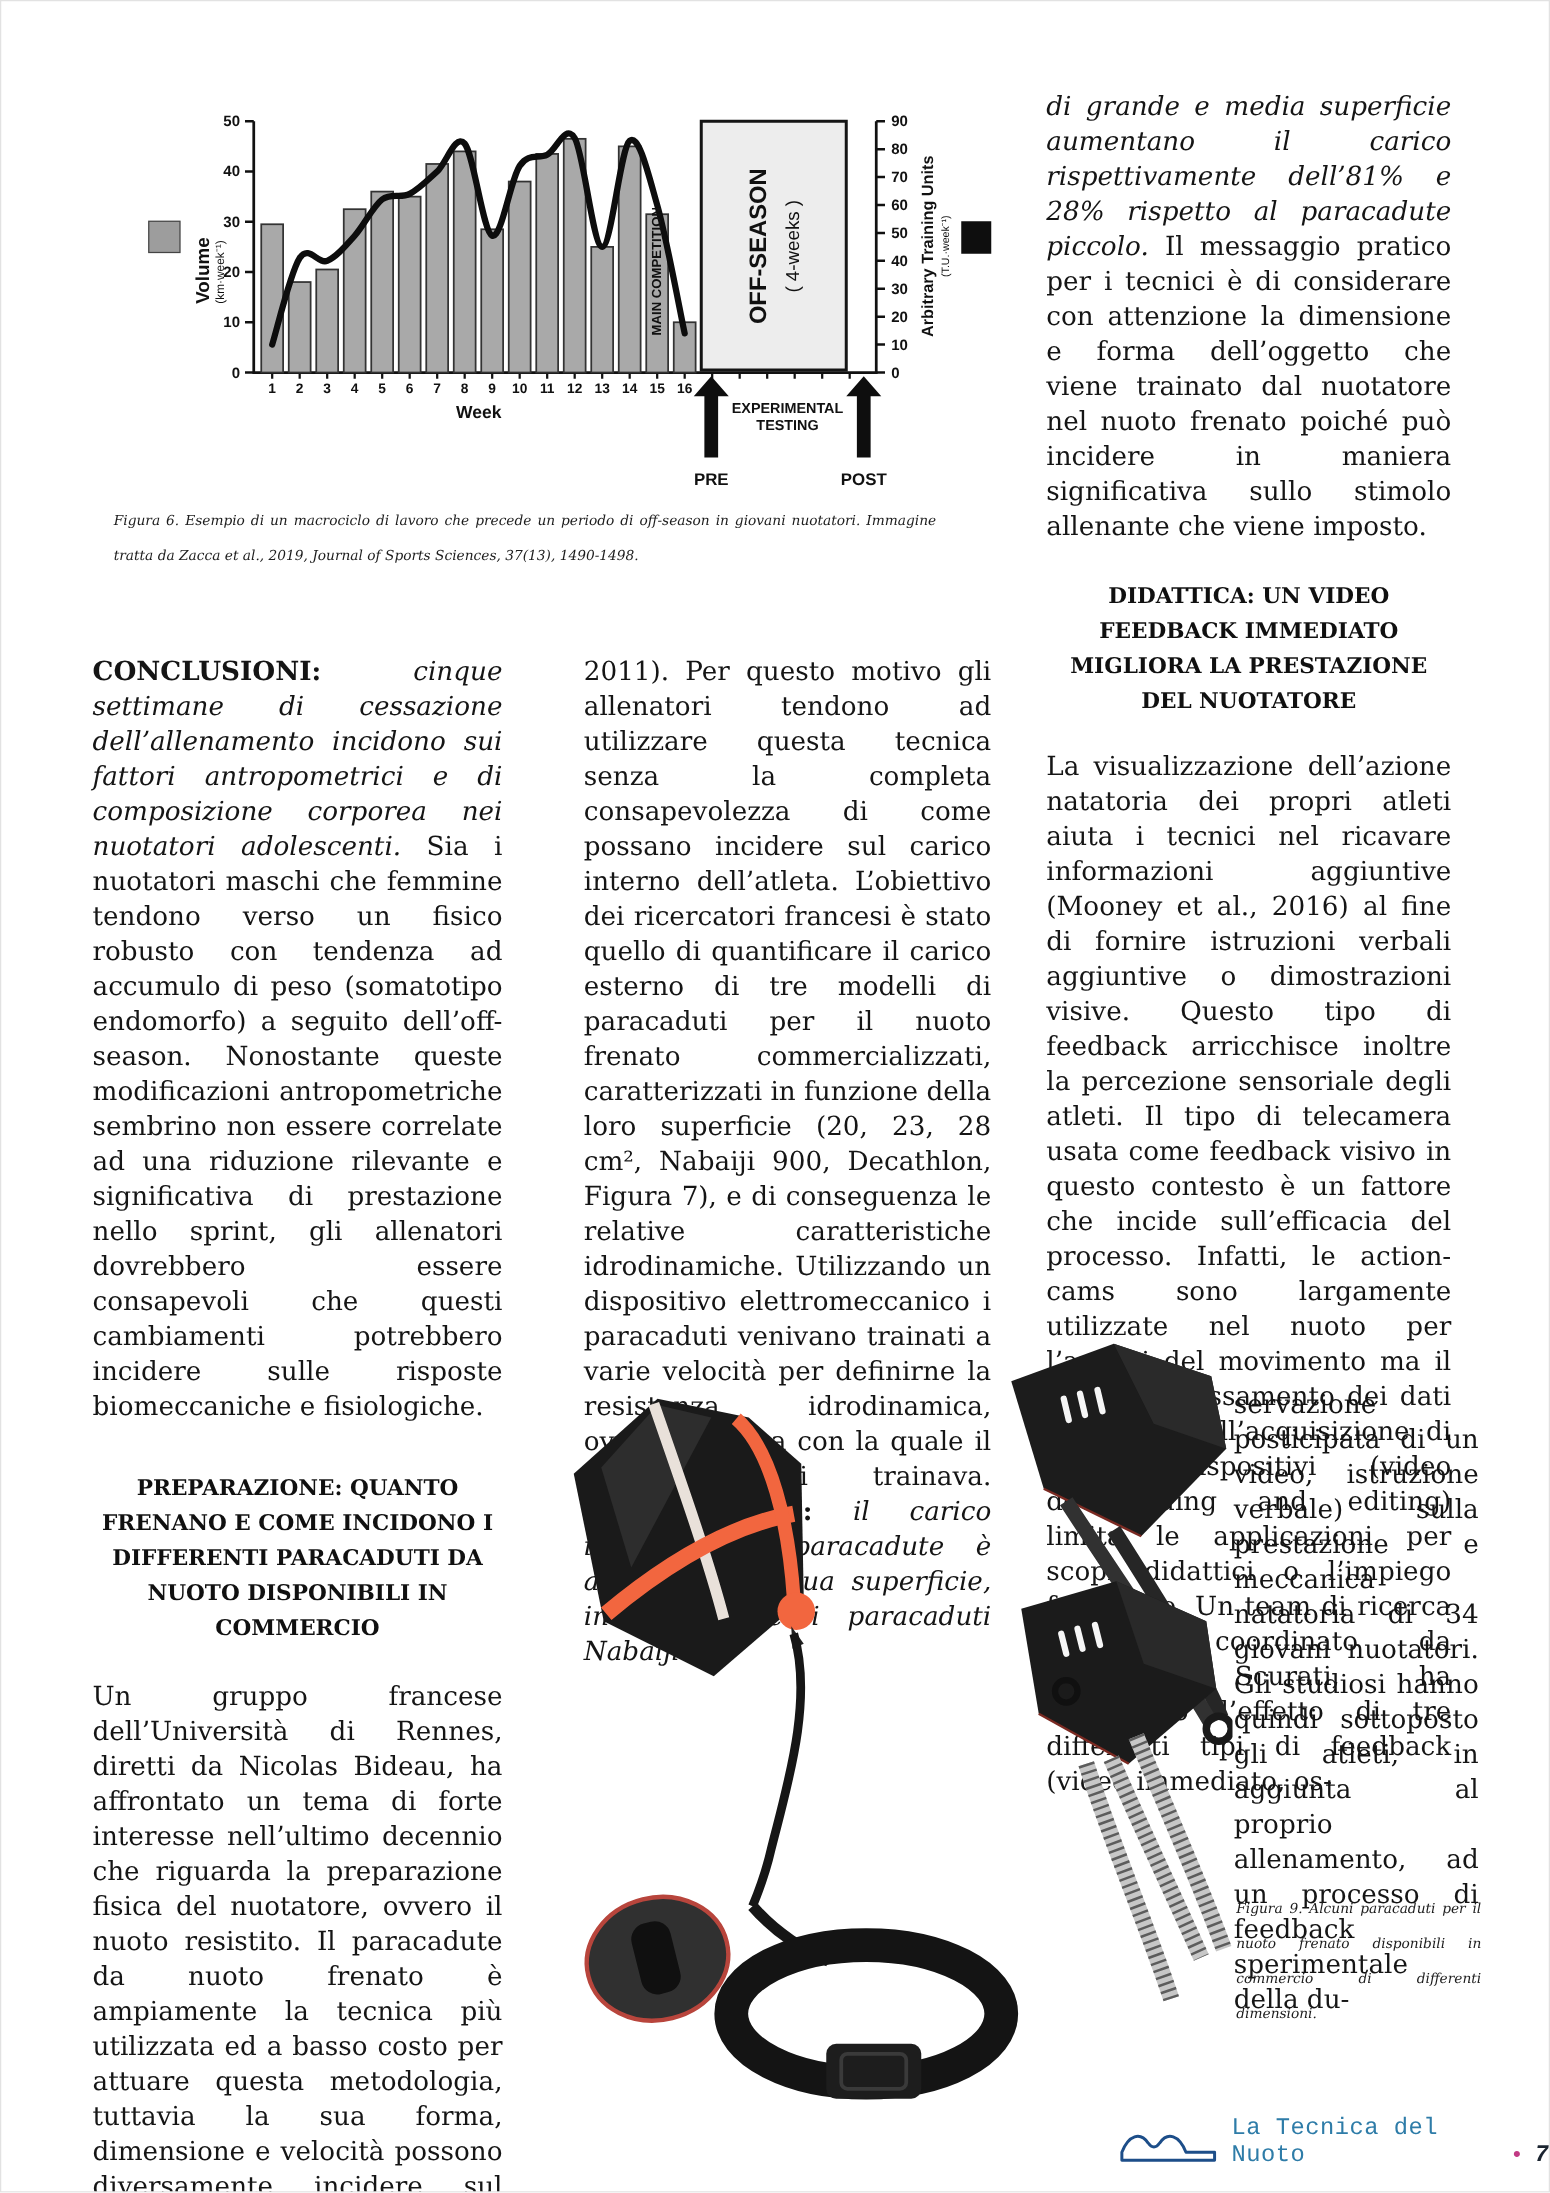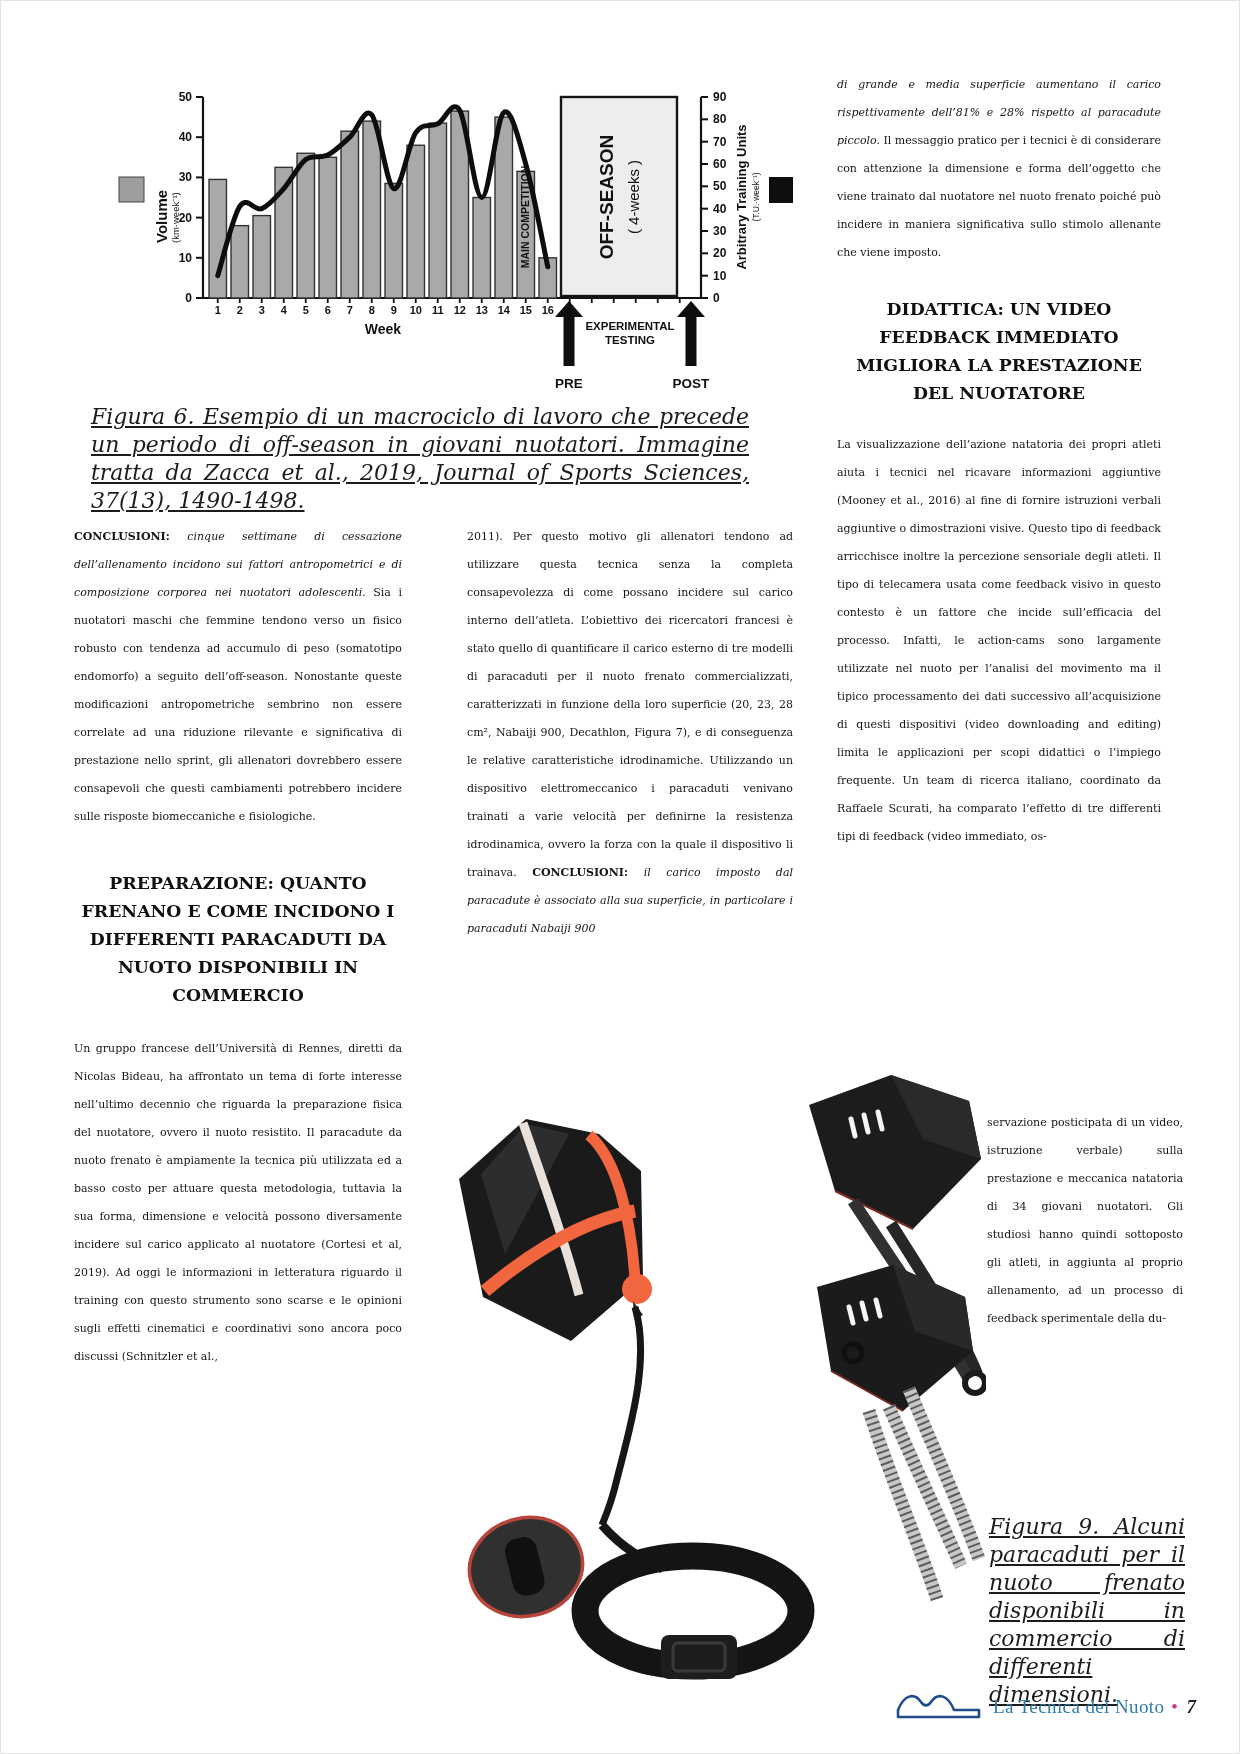--- a/index.html
+++ b/index.html
@@ -1,27 +1,27 @@
 <!DOCTYPE html>
 <html><head>
 <meta charset="utf-8">
 <style>
   html,body{margin:0;padding:0;background:#f3f3f3;}
   .page{position:relative;width:1240px;height:1754px;background:#ffffff;margin:0 auto;
         border:1px solid #e2e2e2;box-sizing:border-box;overflow:hidden;
         font-family:"DejaVu Serif", serif;}
   .abs{position:absolute;}
-  .para{font-size:11px;line-height:28px;color:#151515;text-align:justify;}
+  .para{font-size:21px;line-height:28px;color:#151515;text-align:justify;}
   .para .lbl{font-weight:bold;}
   .ital{font-style:italic;}
   .head{font-weight:bold;text-align:center;font-size:17.3px;line-height:28px;color:#101010;}
-  .cap{font-style:italic;font-size:22px;line-height:28px;color:#1c1c1c;text-align:justify;text-decoration:underline;}
+  .cap{font-style:italic;font-size:11px;line-height:28px;color:#1c1c1c;text-align:justify;}
   .chart text{font-family:"Liberation Sans", sans-serif;fill:#111;}
-  .footer{position:absolute;left:891px;top:1690px;display:flex;align-items:center;gap:9px;
-          font-family:Liberation Serif, serif;}
+  .footer{position:absolute;left:891px;top:1690px;display:flex;align-items:flex-end;gap:9px;
+          font-family:Liberation Mono, monospace;}
   .brand{font-size:19px;color:#2e7ca8;letter-spacing:0.4px;font-weight:400;}
   .brand-dot{color:#c23a84;font-size:17px;font-weight:bold;margin-left:-2px;}
   .pagenum{font-size:19px;font-weight:bold;color:#1b2430;font-style:italic;}
 </style>
 </head>
 <body>
 
 <div class="page">
 
   <svg class="abs chart" style="left:90px;top:66px;" width="710" height="336" viewBox="0 0 710 336">

